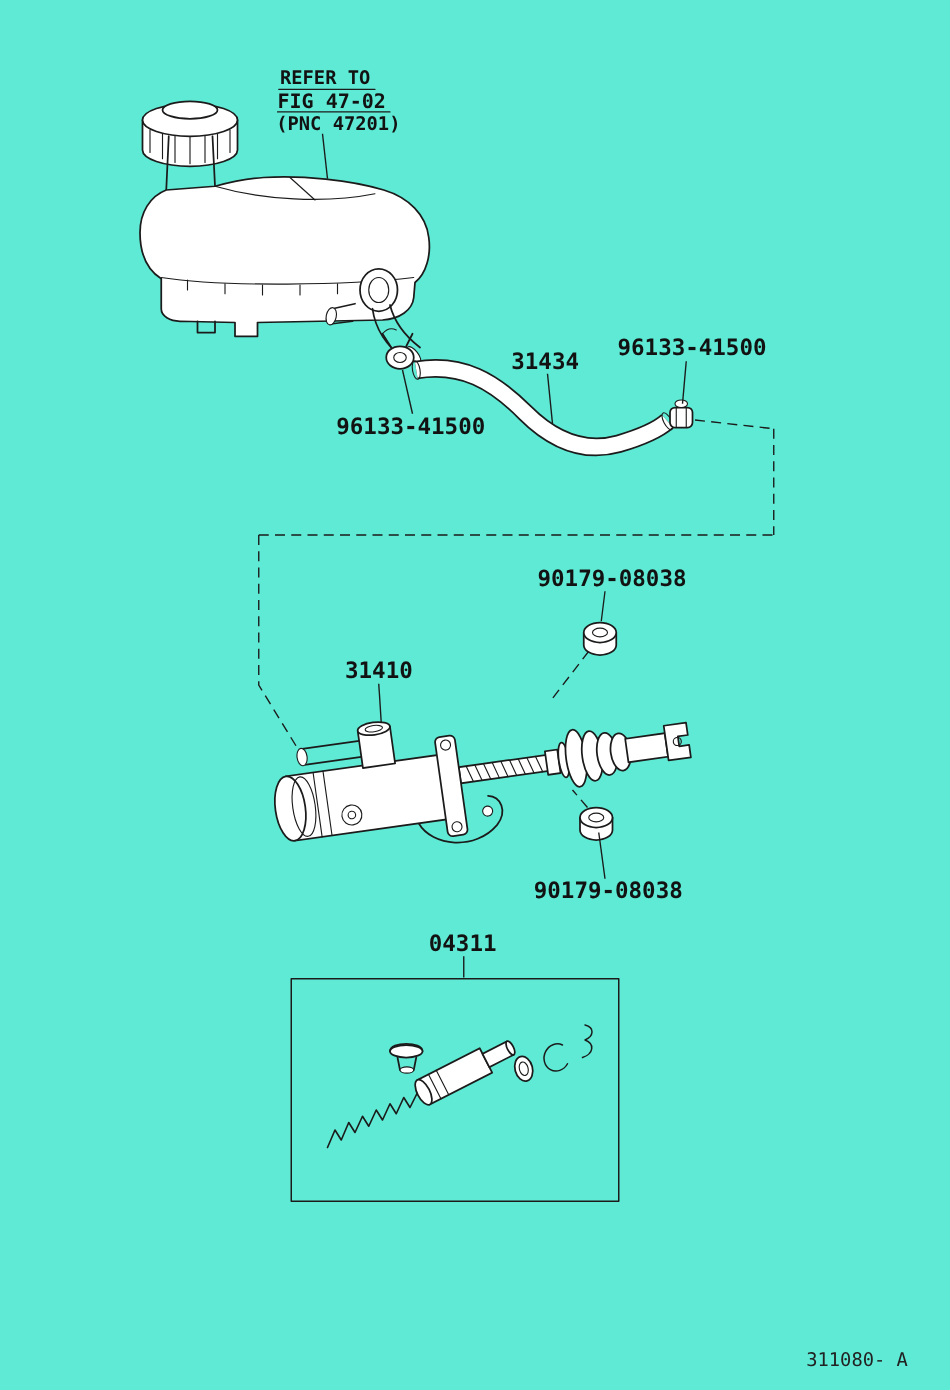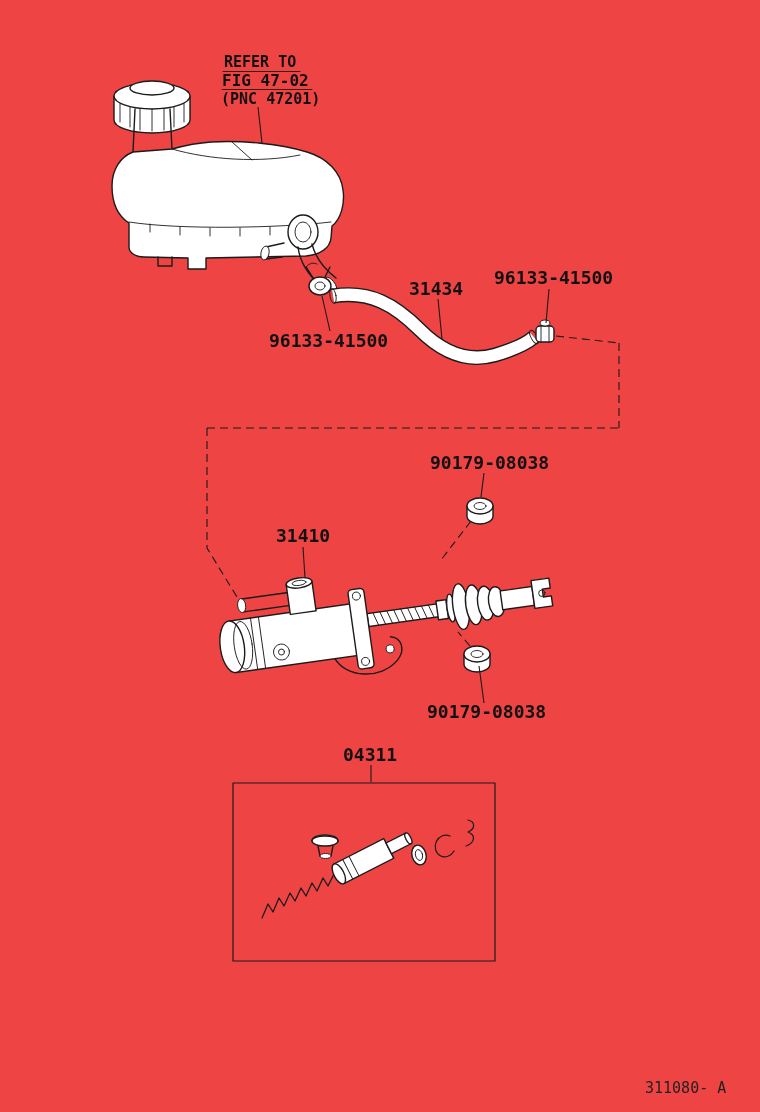--- a/index.html
+++ b/index.html
@@ -1,20 +1,20 @@
 <!DOCTYPE html>
 <html><head>
 <meta charset="utf-8">
 <style>
   * { margin:0; padding:0; box-sizing:border-box; }
   html,body { background:#ffffff; }
   .page {
     position:relative;
     width:760px; height:1112px;
-    background:#ef4444;
+    background:#5eead4;
     overflow:hidden;
     font-family:"DejaVu Sans Mono", monospace;
   }
   svg { display:block; }
 
   
   .s  { fill:#ffffff; stroke:#1b1b1b; stroke-width:1.4; stroke-linecap:round; stroke-linejoin:round; }
   .l  { fill:none;    stroke:#1b1b1b; stroke-width:1.4; stroke-linecap:round; stroke-linejoin:round; }
   .t  { fill:none;    stroke:#1b1b1b; stroke-width:0.9; stroke-linecap:round; stroke-linejoin:round; }
   .tw { fill:#ffffff; stroke:#1b1b1b; stroke-width:0.9; }

